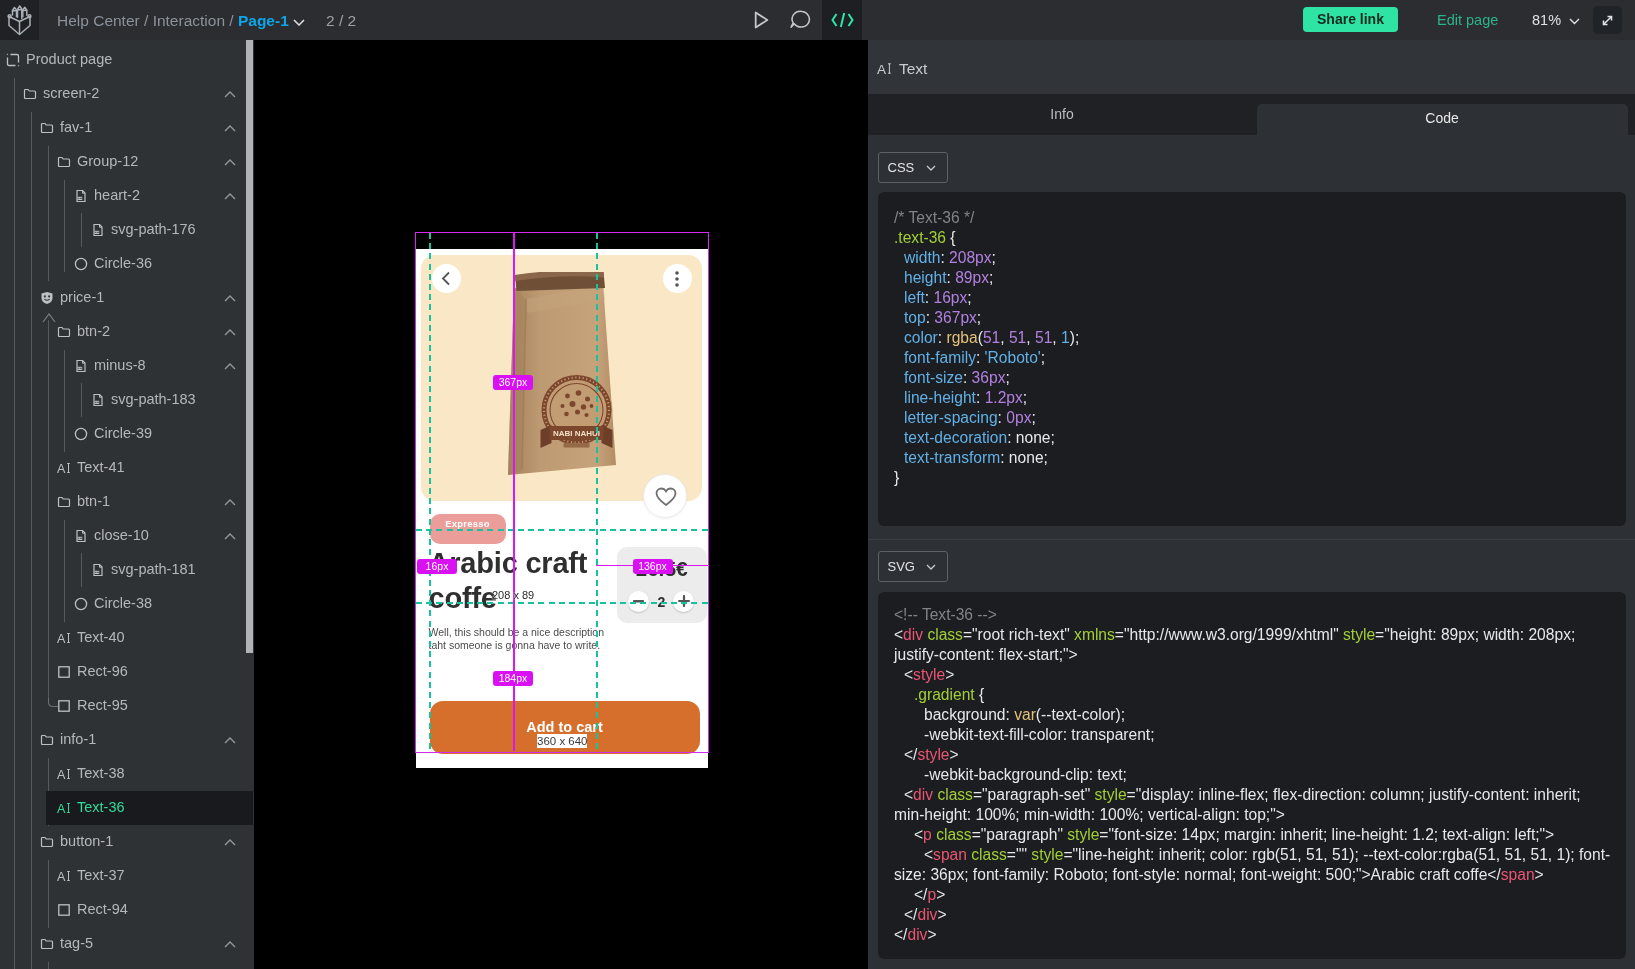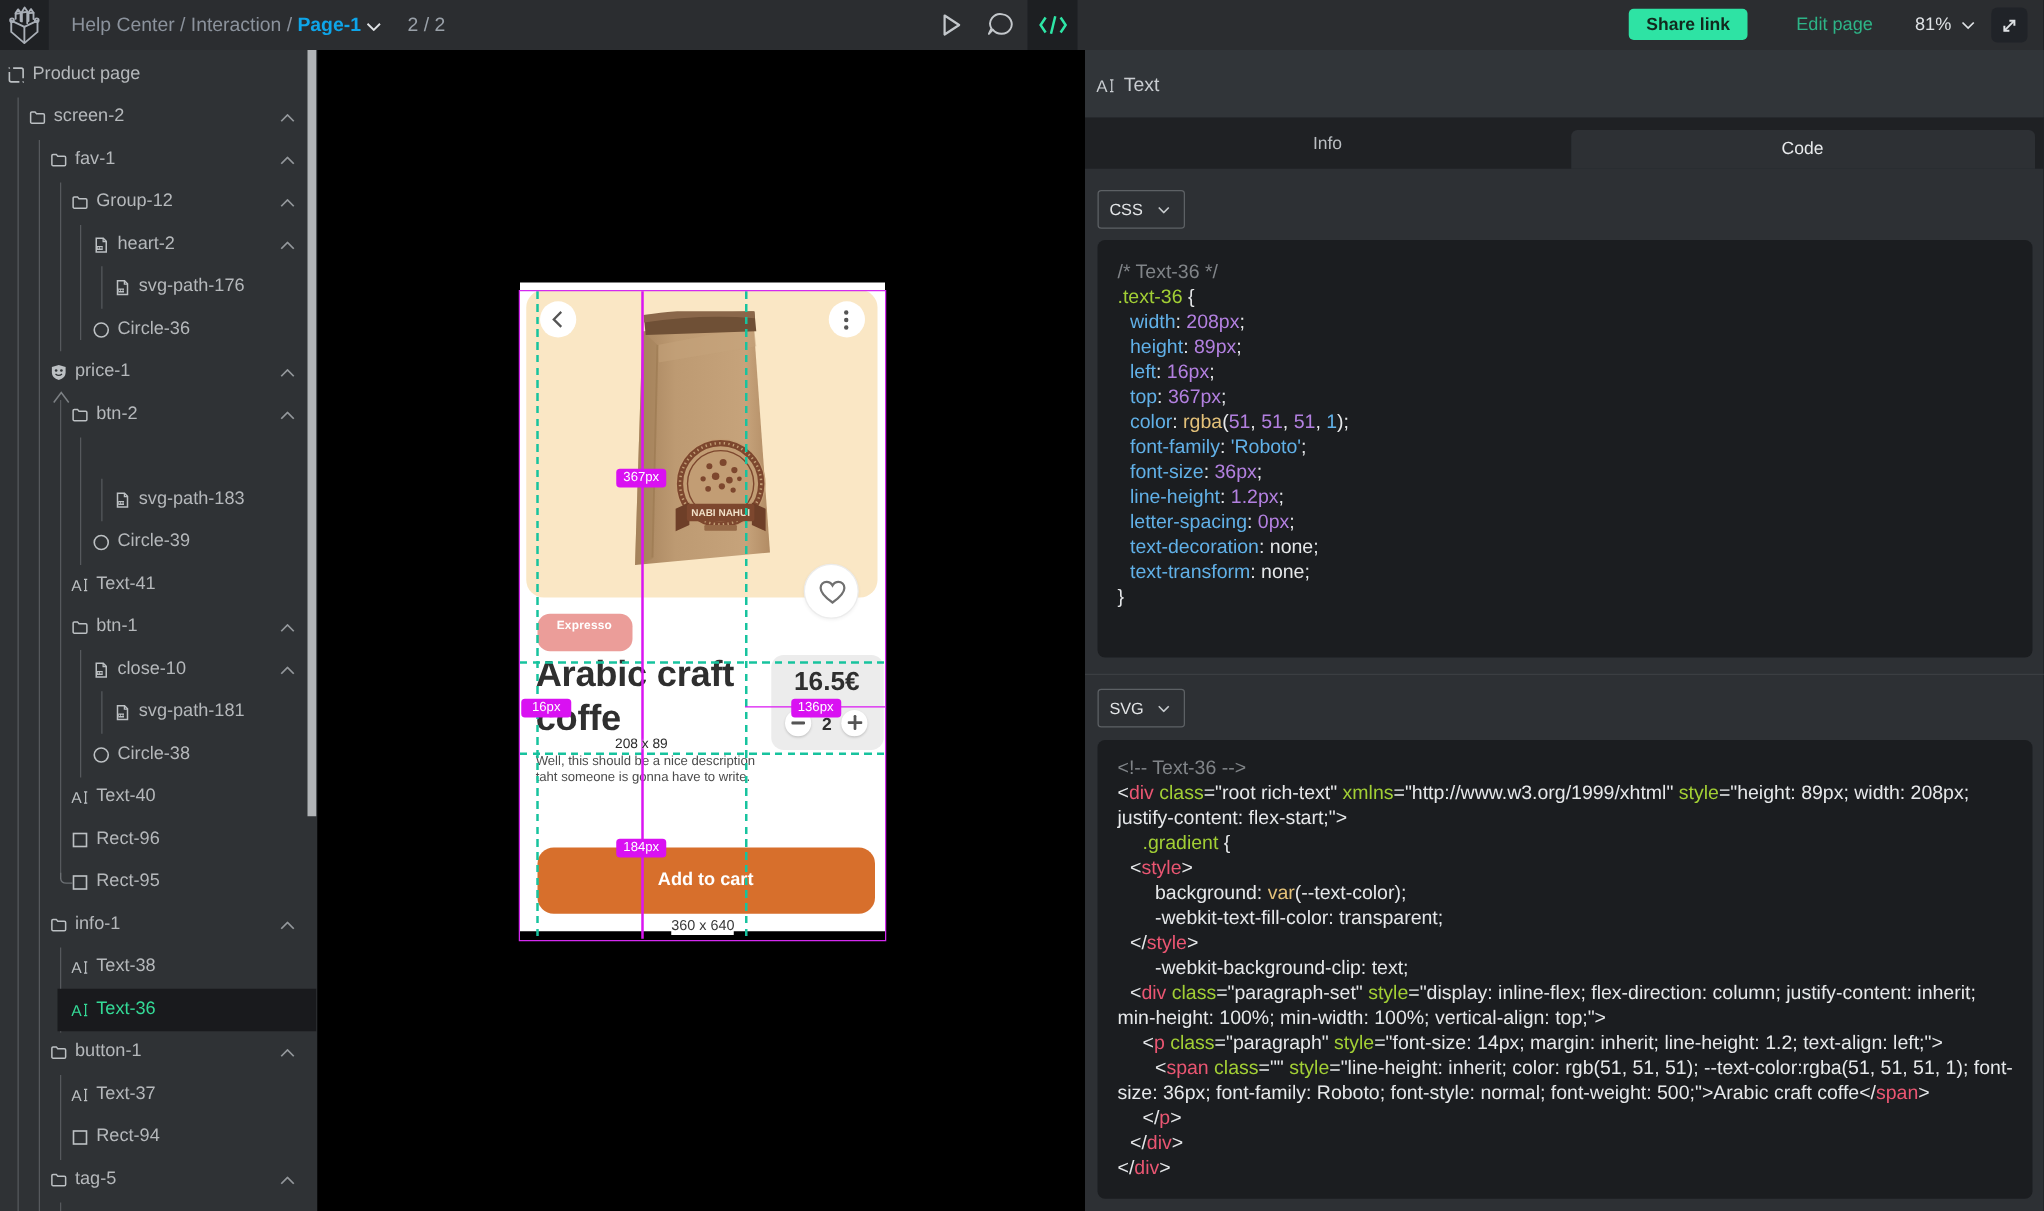--- a/index.html
+++ b/index.html
@@ -21,21 +21,21 @@
 .trow{position:absolute;left:0;width:246px;height:34px}
 .tic{position:absolute;top:10px;width:14px;height:14px;color:#bcc0c3}
 .tlab{position:absolute;top:8px;font-size:14.5px;color:#b5b8bb;white-space:nowrap}
 .chev{position:absolute;right:10px;top:14px;width:12px;height:7px;color:#94989c}
 .trow.sel{background:#191a1d;left:46px;width:207px}
 .trow.sel .tic{left:11px!important;color:#34da97}
 .trow.sel .tlab{left:31px!important;color:#34da97}
 .conn{position:absolute;width:1px;background:#56595d}
 
 #canvas{position:absolute;left:254px;top:40px;width:614px;height:929px;background:#000}
-#screen{position:absolute;left:162px;top:186px;width:292px;height:519px;background:#fff}
+#screen{position:absolute;left:162px;top:209px;width:292px;height:519px;background:#fff}
 #frame{position:absolute;left:161px;top:191.5px;width:294px;height:521px;border:1.5px solid #d42af0;z-index:6}
 #imgblock{position:absolute;left:5px;top:6px;width:281px;height:246px;background:#fae7c5;border-radius:14px}
 .cbtn{position:absolute;background:#fff;border-radius:50%}
 #pill{position:absolute;left:13.5px;top:265px;width:76px;height:30px;background:#eb9d99;border-radius:10px;color:#fff;font-size:9.5px;font-weight:bold;letter-spacing:0.2px;text-align:center;line-height:19.5px}
 #title{position:absolute;left:12.5px;top:296.5px;width:172px;font-size:29px;line-height:35px;font-weight:bold;color:#2f2f2f;letter-spacing:-0.2px}
 #pricebox{position:absolute;left:200.5px;top:298px;width:90px;height:76px;background:#ececec;border-radius:10px}
 #price{position:absolute;left:0;top:10px;width:100%;text-align:center;font-size:21px;font-weight:bold;color:#2f2f2f}
 .step{position:absolute;top:43.5px;width:21px;height:21px;background:#fff;border-radius:50%;box-shadow:0 1px 2px rgba(0,0,0,0.18)}
 #qty{position:absolute;left:0;top:47px;width:100%;text-align:center;font-size:14px;font-weight:bold;color:#2f2f2f}
 #desc{position:absolute;left:12.5px;top:376.5px;font-size:10.5px;line-height:13px;color:#4c4c4c}
@@ -232,20 +232,29 @@
         <span class="tlab" style="left:60px">price-1</span>
         <svg class="chev" viewBox="0 0 12 7">
           <path d="M1 6 L6 1 L11 6" fill="none" stroke="currentColor" stroke-width="1.4"></path>
         </svg>
       </div>
 <div class="trow" style="top:275px">
         <svg class="tic" style="left:57px" viewBox="0 0 14 14">
           <use href="#i-folder"></use>
         </svg>
         <span class="tlab" style="left:77px">btn-2</span>
+        <svg class="chev" viewBox="0 0 12 7">
+          <path d="M1 6 L6 1 L11 6" fill="none" stroke="currentColor" stroke-width="1.4"></path>
+        </svg>
+      </div>
+<div class="trow" style="top:309px">
+        <svg class="tic" style="left:74px" viewBox="0 0 14 14">
+          <use href="#i-svgf"></use>
+        </svg>
+        <span class="tlab" style="left:94px">minus-8</span>
         <svg class="chev" viewBox="0 0 12 7">
           <path d="M1 6 L6 1 L11 6" fill="none" stroke="currentColor" stroke-width="1.4"></path>
         </svg>
       </div>
 <div class="trow" style="top:343px">
         <svg class="tic" style="left:91px" viewBox="0 0 14 14">
           <use href="#i-svgf"></use>
         </svg>
         <span class="tlab" style="left:111px">svg-path-183</span>
       </div>
@@ -492,22 +501,22 @@
 <div class="ln" style="padding-left:0px"><span class="w">}</span></div>
   </div>
   <div id="divider"></div>
   <div class="sel2" style="top:511px">SVG<svg class="selchev" viewBox="0 0 10 6">
           <path d="M1 1 L5 5 L9 1" fill="none" stroke="currentColor" stroke-width="1.3"></path>
         </svg></div>
   <div class="codeblock" style="top:551.8px;height:367.2px;padding-top:13px">
 <div class="ln" style="padding-left:0px"><span class="cm">&lt;!-- Text-36 --&gt;</span></div>
 <div class="ln" style="padding-left:0px"><span class="w">&lt;</span><span class="t">div</span><span class="w"> </span><span class="l">class</span><span class="w">="root rich-text" </span><span class="l">xmlns</span><span class="w">="http://www.w3.org/1999/xhtml" </span><span class="l">style</span><span class="w">="height: 89px; width: 208px;</span></div>
 <div class="ln" style="padding-left:0px"><span class="w">justify-content: flex-start;"&gt;</span></div>
+<div class="ln" style="padding-left:10px"><span class="w">&lt;</span><span class="t">style</span><span class="w">&gt;</span></div>
 <div class="ln" style="padding-left:20px"><span class="l">.gradient</span><span class="w"> {</span></div>
-<div class="ln" style="padding-left:10px"><span class="w">&lt;</span><span class="t">style</span><span class="w">&gt;</span></div>
 <div class="ln" style="padding-left:30px"><span class="w">background: </span><span class="gd">var</span><span class="w">(--text-color);</span></div>
 <div class="ln" style="padding-left:30px"><span class="w">-webkit-text-fill-color: transparent;</span></div>
 <div class="ln" style="padding-left:10px"><span class="w">&lt;/</span><span class="t">style</span><span class="w">&gt;</span></div>
 <div class="ln" style="padding-left:30px"><span class="w">-webkit-background-clip: text;</span></div>
 <div class="ln" style="padding-left:10px"><span class="w">&lt;</span><span class="t">div</span><span class="w"> </span><span class="l">class</span><span class="w">="paragraph-set" </span><span class="l">style</span><span class="w">="display: inline-flex; flex-direction: column; justify-content: inherit;</span></div>
 <div class="ln" style="padding-left:0px"><span class="w">min-height: 100%; min-width: 100%; vertical-align: top;"&gt;</span></div>
 <div class="ln" style="padding-left:20px"><span class="w">&lt;</span><span class="t">p</span><span class="w"> </span><span class="l">class</span><span class="w">="paragraph" </span><span class="l">style</span><span class="w">="font-size: 14px; margin: inherit; line-height: 1.2; text-align: left;"&gt;</span></div>
 <div class="ln" style="padding-left:30px"><span class="w">&lt;</span><span class="t">span</span><span class="w"> </span><span class="l">class</span><span class="w">="" </span><span class="l">style</span><span class="w">="line-height: inherit; color: rgb(51, 51, 51); --text-color:rgba(51, 51, 51, 1); font-</span></div>
 <div class="ln" style="padding-left:0px"><span class="w">size: 36px; font-family: Roboto; font-style: normal; font-weight: 500;"&gt;Arabic craft coffe&lt;/</span><span class="t">span</span><span class="w">&gt;</span></div>
 <div class="ln" style="padding-left:20px"><span class="w">&lt;/</span><span class="t">p</span><span class="w">&gt;</span></div>

